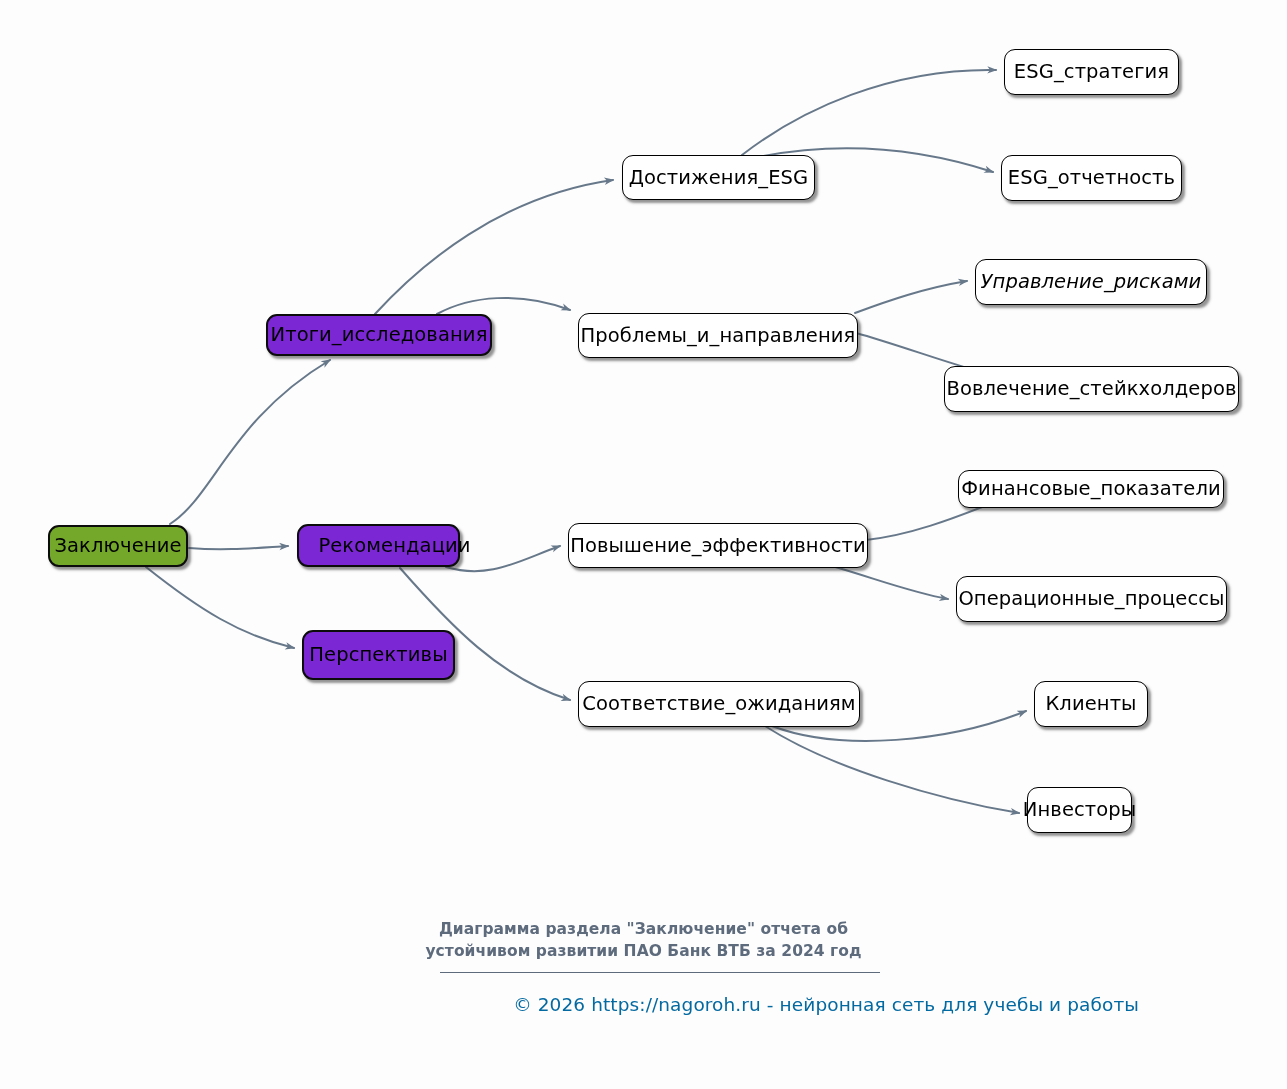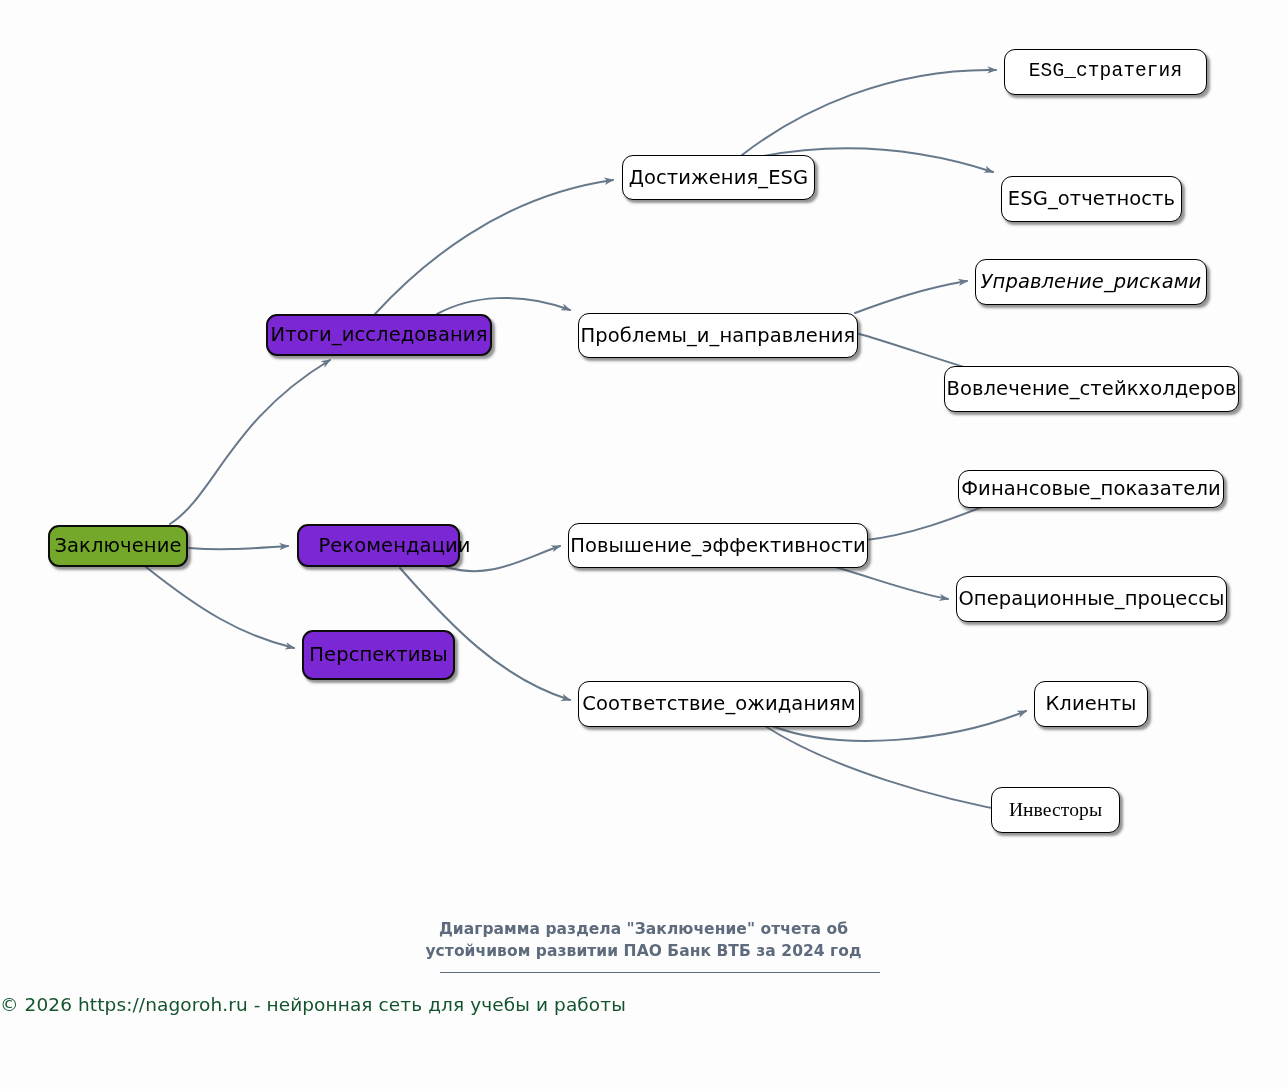--- a/index.html
+++ b/index.html
@@ -72,22 +72,22 @@
   #caption .cap-line { display: block; }
   #divider {
     position: absolute;
     height: 0;
     border-top: 1.3px solid #5d6b7d;
   }
   #footer {
     position: absolute;
     left: 0;
     width: 1139px;
-    text-align: left;
-    color: #14532d;
+    text-align: right;
+    color: #0369a1;
     font-size: 18.5px;
     letter-spacing: 0.1px;
   }
 </style>
 </head>
 <body>
 
 <div id="canvas">
 
   <svg id="edge-layer" viewBox="0 0 1287 1089" xmlns="http://www.w3.org/2000/svg">
@@ -127,24 +127,24 @@
       </div>
       <div class="node branch" style="left: 302px; top: 630px; width: 153px; height: 50px;">
         <span>Перспективы</span>
       </div>
       <div class="node leaf" style="left: 622px; top: 155px; width: 193px; height: 45px;">
         <span>Достижения_ESG</span>
       </div>
       <div class="node leaf" style="left: 578px; top: 313px; width: 280px; height: 45px;">
         <span>Проблемы_и_направления</span>
       </div>
-      <div class="node leaf" style="left: 1004px; top: 49px; width: 203px; height: 46px; font-family: Liberation Mono, monospace;">
+      <div class="node leaf" style="left: 1004px; top: 49px; width: 175px; height: 46px;">
         <span>ESG_стратегия</span>
       </div>
-      <div class="node leaf" style="left: 1001px; top: 155px; width: 181px; height: 46px; margin-top: 21px;">
+      <div class="node leaf" style="left: 1001px; top: 155px; width: 181px; height: 46px;">
         <span>ESG_отчетность</span>
       </div>
       <div class="node leaf" style="left: 975px; top: 259px; width: 232px; height: 46px; font-style: italic;">
         <span>Управление_рисками</span>
       </div>
       <div class="node leaf" style="left: 944px; top: 366px; width: 295px; height: 46px;">
         <span>Вовлечение_стейкхолдеров</span>
       </div>
       <div class="node leaf" style="left: 568px; top: 523px; width: 300px; height: 45px;">
         <span>Повышение_эффективности</span>
@@ -154,21 +154,21 @@
       </div>
       <div class="node leaf" style="left: 958px; top: 470px; width: 266px; height: 38px;">
         <span>Финансовые_показатели</span>
       </div>
       <div class="node leaf" style="left: 956px; top: 576px; width: 271px; height: 46px;">
         <span>Операционные_процессы</span>
       </div>
       <div class="node leaf" style="left: 1034px; top: 681px; width: 114px; height: 46px;">
         <span>Клиенты</span>
       </div>
-      <div class="node leaf" style="left: 991px; top: 787px; width: 129px; height: 46px; font-family: Liberation Serif, serif;">
+      <div class="node leaf" style="left: 1027px; top: 787px; width: 105px; height: 46px;">
         <span>Инвесторы</span>
       </div>
     </div>
 
   <div id="caption" style="top:918px;">
     <span class="cap-line">Диаграмма раздела "Заключение" отчета об</span>
     <span class="cap-line">устойчивом развитии ПАО Банк ВТБ за 2024 год</span>
   </div>
 
   <div id="divider" style="left:440px; top:972px; width:440px;"></div>

